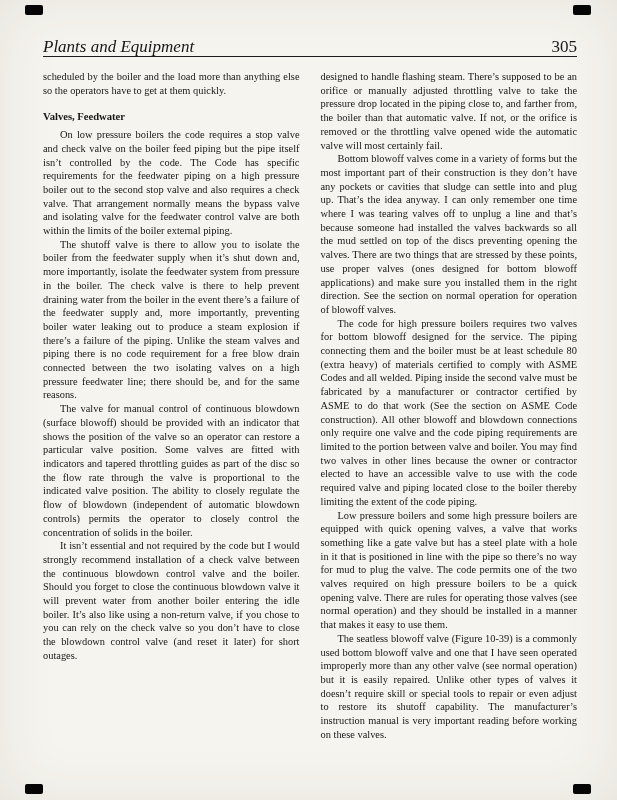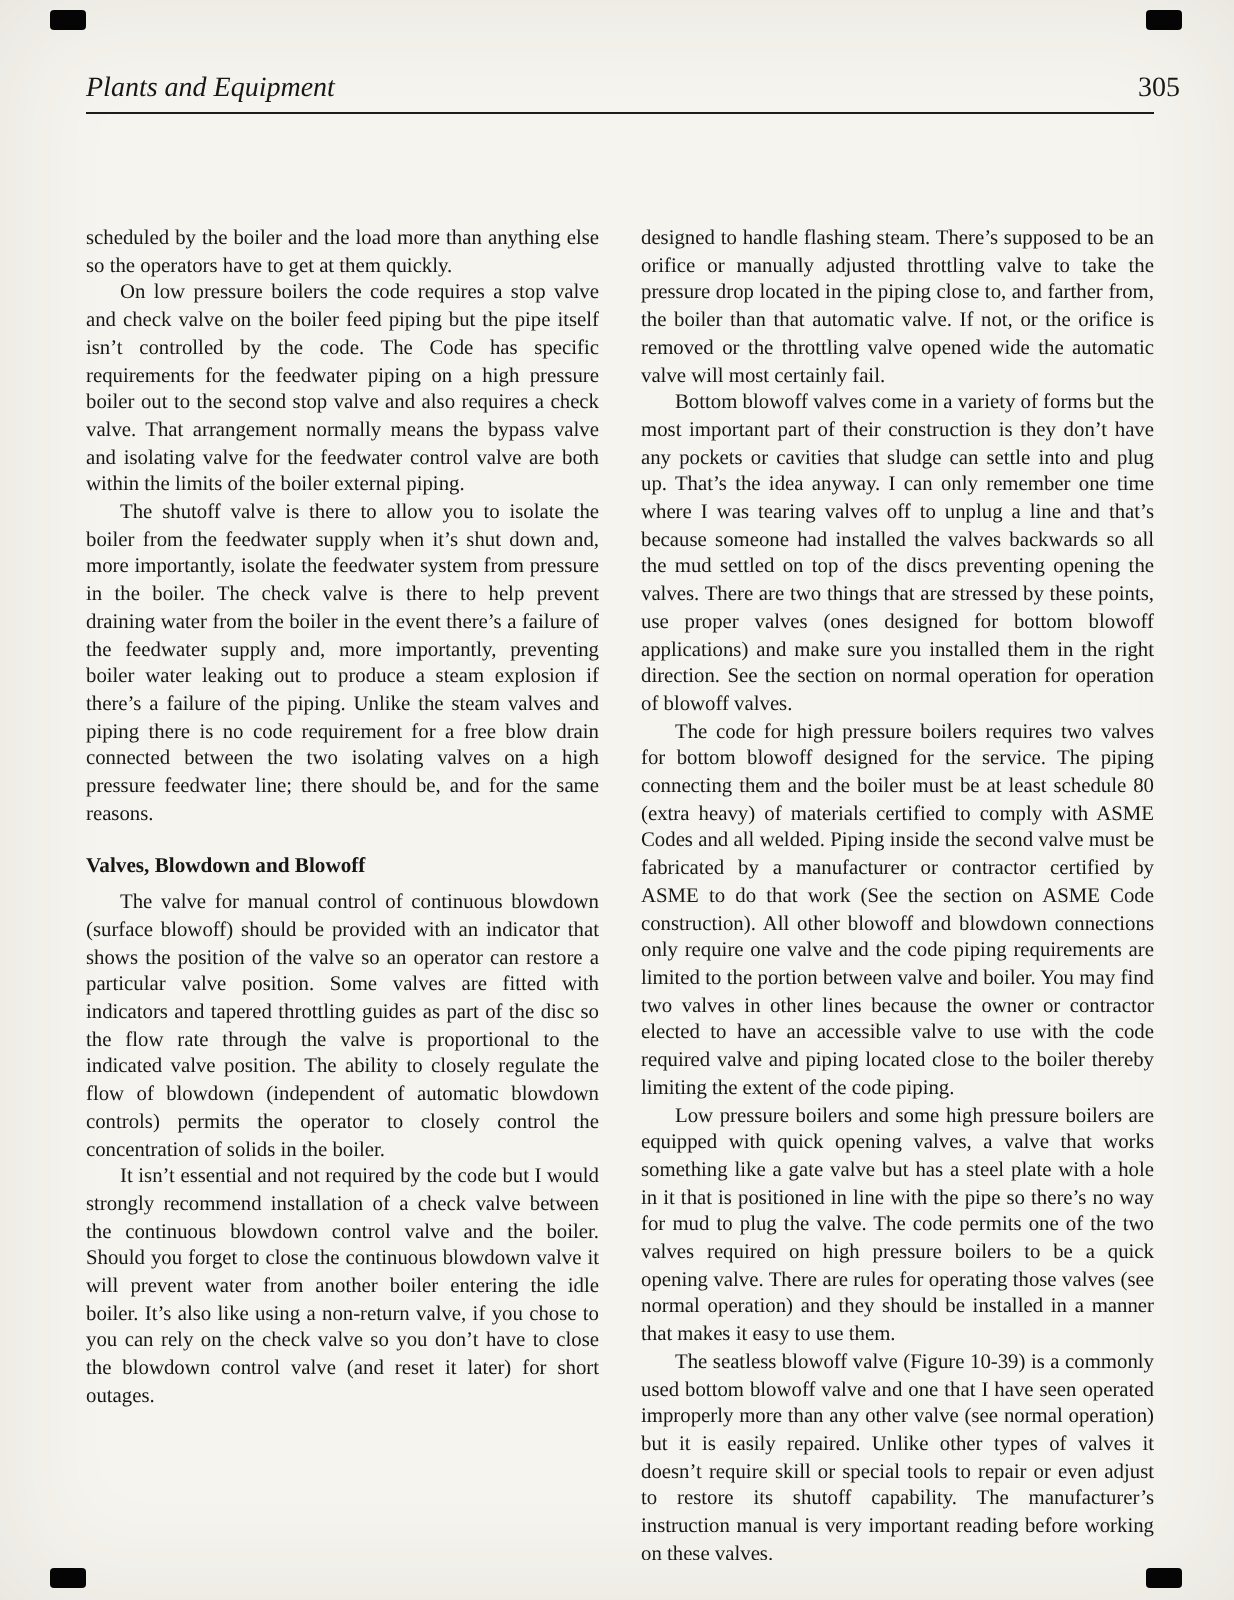--- a/index.html
+++ b/index.html
@@ -22,26 +22,26 @@
     border-radius: 2px;
   }
   .scan-mark.tl { left: 25px;  top: 5px;    width: 18px; height: 10px; }
   .scan-mark.tr { right: 26px; top: 5px;    width: 18px; height: 10px; }
   .scan-mark.bl { left: 25px;  bottom: 6px; width: 18px; height: 10px; }
   .scan-mark.br { right: 26px; bottom: 6px; width: 18px; height: 10px; }
 
   .running-header {
     position: absolute;
     left: 43px;
-    right: 27px;
+    right: 40px;
     top: 37px;
     display: flex;
     justify-content: space-between;
     align-items: baseline;
-    font-size: 14px;
+    font-size: 17px;
   }
   .rh-title { font-style: italic; }
   .rh-page  { font-style: normal; margin-left: 21px; }
 
   .header-rule {
     position: absolute;
     left: 43px;
     right: 40px;
     top: 56px;
     height: 1px;
@@ -63,21 +63,20 @@
     font-size: 10.4px;
     line-height: 13.7px;
     text-align: justify;
   }
   .para {
     margin: 0;
     text-indent: 17px;
   }
   .para.cont {
     text-indent: 0;
-    margin-top: 43px;
   }
   .heading {
     font-size: 10.6px;
     font-weight: bold;
     text-align: left;
     text-indent: 0;
     margin: 13px 0 4px 0;
   }
 </style>
 </head>
@@ -91,23 +90,23 @@
 <div class="running-header">
   <span class="rh-title">Plants and Equipment</span>
   <span class="rh-page">305</span>
 </div>
 <div class="header-rule"></div>
 
 <div class="columns">
 
   <div class="col">
     <p class="para cont">scheduled by the boiler and the load more than anything else so the operators have to get at them quickly.</p>
+    <h3 class="heading">Valves, Feedwater</h3>
     <p class="para">On low pressure boilers the code requires a stop valve and check valve on the boiler feed piping but the pipe itself isn’t controlled by the code. The Code has specific requirements for the feedwater piping on a high pressure boiler out to the second stop valve and also requires a check valve. That arrangement normally means the bypass valve and isolating valve for the feedwater control valve are both within the limits of the boiler external piping.</p>
     <p class="para">The shutoff valve is there to allow you to isolate the boiler from the feedwater supply when it’s shut down and, more importantly, isolate the feedwater system from pressure in the boiler. The check valve is there to help prevent draining water from the boiler in the event there’s a failure of the feedwater supply and, more importantly, preventing boiler water leaking out to produce a steam explosion if there’s a failure of the piping. Unlike the steam valves and piping there is no code requirement for a free blow drain connected between the two isolating valves on a high pressure feedwater line; there should be, and for the same reasons.</p>
-    <h3 class="heading">Valves, Blowdown and Blowoff</h3>
     <p class="para">The valve for manual control of continuous blowdown (surface blowoff) should be provided with an indicator that shows the position of the valve so an operator can restore a particular valve position. Some valves are fitted with indicators and tapered throttling guides as part of the disc so the flow rate through the valve is proportional to the indicated valve position. The ability to closely regulate the flow of blowdown (independent of automatic blowdown controls) permits the operator to closely control the concentration of solids in the boiler.</p>
     <p class="para">It isn’t essential and not required by the code but I would strongly recommend installation of a check valve between the continuous blowdown control valve and the boiler. Should you forget to close the continuous blowdown valve it will prevent water from another boiler entering the idle boiler. It’s also like using a non-return valve, if you chose to you can rely on the check valve so you don’t have to close the blowdown control valve (and reset it later) for short outages.</p>
   </div>
 
   <div class="col">
     <p class="para cont">designed to handle flashing steam. There’s supposed to be an orifice or manually adjusted throttling valve to take the pressure drop located in the piping close to, and farther from, the boiler than that automatic valve. If not, or the orifice is removed or the throttling valve opened wide the automatic valve will most certainly fail.</p>
     <p class="para">Bottom blowoff valves come in a variety of forms but the most important part of their construction is they don’t have any pockets or cavities that sludge can settle into and plug up. That’s the idea anyway. I can only remember one time where I was tearing valves off to unplug a line and that’s because someone had installed the valves backwards so all the mud settled on top of the discs preventing opening the valves. There are two things that are stressed by these points, use proper valves (ones designed for bottom blowoff applications) and make sure you installed them in the right direction. See the section on normal operation for operation of blowoff valves.</p>
     <p class="para">The code for high pressure boilers requires two valves for bottom blowoff designed for the service. The piping connecting them and the boiler must be at least schedule 80 (extra heavy) of materials certified to comply with ASME Codes and all welded. Piping inside the second valve must be fabricated by a manufacturer or contractor certified by ASME to do that work (See the section on ASME Code construction). All other blowoff and blowdown connections only require one valve and the code piping requirements are limited to the portion between valve and boiler. You may find two valves in other lines because the owner or contractor elected to have an accessible valve to use with the code required valve and piping located close to the boiler thereby limiting the extent of the code piping.</p>
     <p class="para">Low pressure boilers and some high pressure boilers are equipped with quick opening valves, a valve that works something like a gate valve but has a steel plate with a hole in it that is positioned in line with the pipe so there’s no way for mud to plug the valve. The code permits one of the two valves required on high pressure boilers to be a quick opening valve. There are rules for operating those valves (see normal operation) and they should be installed in a manner that makes it easy to use them.</p>
     <p class="para">The seatless blowoff valve (Figure 10-39) is a commonly used bottom blowoff valve and one that I have seen operated improperly more than any other valve (see normal operation) but it is easily repaired. Unlike other types of valves it doesn’t require skill or special tools to repair or even adjust to restore its shutoff capability. The manufacturer’s instruction manual is very important reading before working on these valves.</p>

